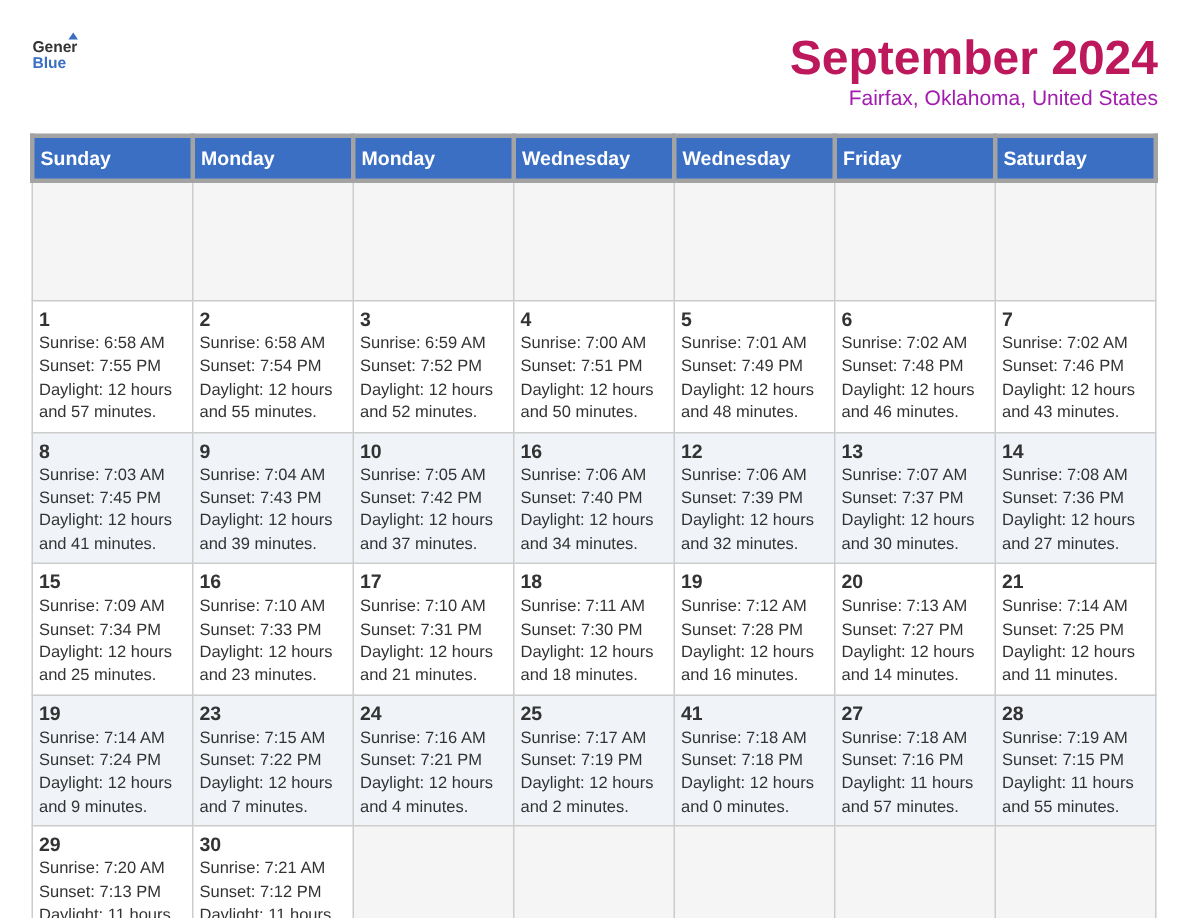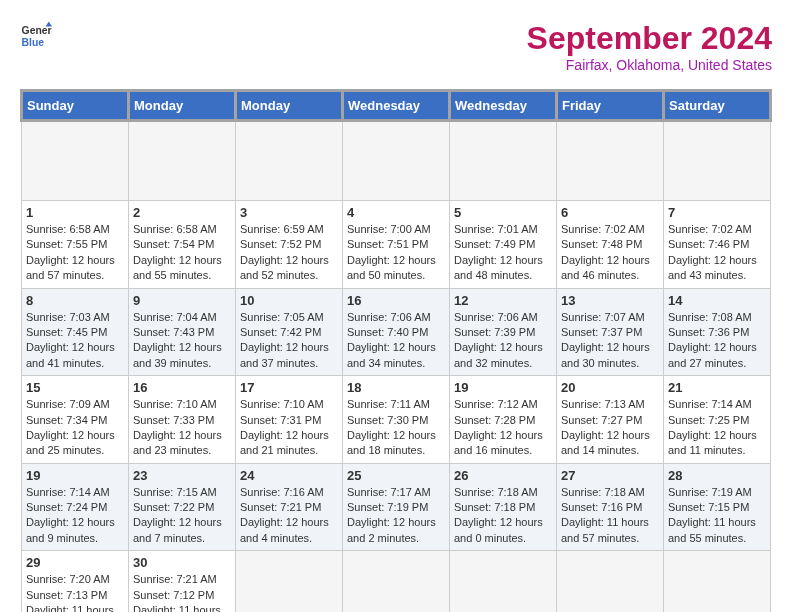--- a/index.html
+++ b/index.html
@@ -266,21 +266,21 @@
           Sunrise: 7:16 AM<br>Sunset: 7:21 PM<br>Daylight: 12 hours and 4 minutes.
         </div>
       </td>
         <td>
         <div class="day-num">25</div>
         <div class="day-info">
           Sunrise: 7:17 AM<br>Sunset: 7:19 PM<br>Daylight: 12 hours and 2 minutes.
         </div>
       </td>
         <td>
-        <div class="day-num">26</div>
+        <div class="day-num">41</div>
         <div class="day-info">
           Sunrise: 7:18 AM<br>Sunset: 7:18 PM<br>Daylight: 12 hours and 0 minutes.
         </div>
       </td>
         <td>
         <div class="day-num">27</div>
         <div class="day-info">
           Sunrise: 7:18 AM<br>Sunset: 7:16 PM<br>Daylight: 11 hours and 57 minutes.
         </div>
       </td>

